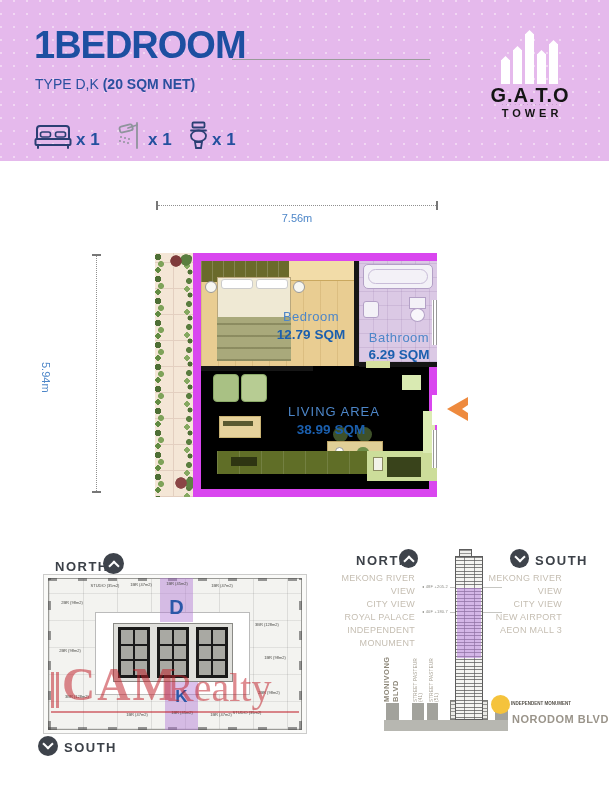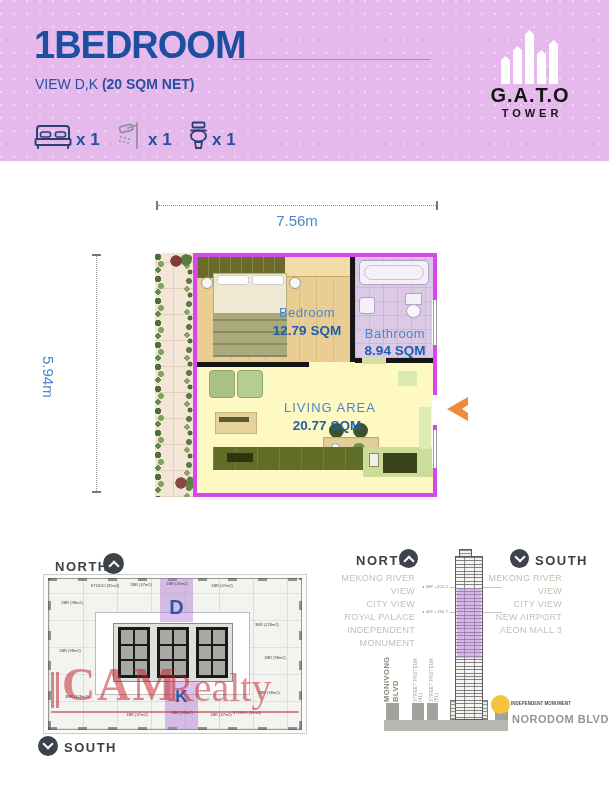--- a/index.html
+++ b/index.html
@@ -21,29 +21,29 @@
   .count { font-size:17px; font-weight:800; color:#24509e; }
   .logo-name { font-size:20px; font-weight:800; color:#141414; letter-spacing:1px; text-align:center; }
   .logo-tagline { font-size:3.5px; color:#333; text-align:center; letter-spacing:1px; }
   .logo-sub { font-size:11px; font-weight:800; color:#141414; letter-spacing:4px; text-align:center; }
   .bldg-row { display:flex; align-items:flex-end; gap:3px; }
   .bldg { position:relative; width:9px; background:#fff; }
   .bldg::before { content:""; position:absolute; left:0; top:-4.5px; width:9px; height:9px;
                   background:#fff; transform:rotate(45deg) scale(.72); }
 
   
-  .dim-label { font-size:15px; font-weight:500; color:#4d86c8; text-align:center; }
+  .dim-label { font-size:11px; font-weight:500; color:#4d86c8; text-align:center; }
   .vt { writing-mode:vertical-rl; }
   .vt-up { writing-mode:vertical-rl; transform:rotate(180deg); }
   .dotline-h { border-top:1px dotted #8f8f8f; }
   .dotline-v { border-left:1px dotted #8f8f8f; }
   .tick { background:#777; }
 
   
-  .unit { border:4px solid #d946ef; background:#fef9c3; }
+  .unit { border:8px solid #d946ef; background:#000000; }
   .room-label { font-size:13px; color:#4d86c8; text-align:center; letter-spacing:.5px; }
   .room-area  { font-size:13.5px; font-weight:800; color:#1b5fae; text-align:center; }
   .wall { background:#161616; }
   .balcony-label { font-size:12px; font-weight:800; color:#2e6cb8; letter-spacing:1.5px; text-align:center; line-height:15px; }
 
   
   .plate { background:#f3f3f0; border:1px solid #9a9a96;
            background-image:
              repeating-linear-gradient(90deg, rgba(100,100,100,.16) 0 1px, transparent 1px 34px),
              repeating-linear-gradient(0deg,  rgba(100,100,100,.13) 0 1px, transparent 1px 27px); }
@@ -78,21 +78,21 @@
   .landmark-txt { font-size:4.5px; font-weight:700; color:#55514a; }
 </style>
 </head>
 <body>
 
 <div class="page">
 
   <div class="header">
     <div class="abs title" style="left:34px; top:24px;">1BEDROOM</div>
     <div class="abs title-rule" style="left:232px; top:59px; width:198px;"></div>
-    <div class="abs type-line" style="left:35px; top:76px;"><span>VIEW D,K </span><b>(20 SQM NET)</b></div>
+    <div class="abs type-line" style="left:35px; top:76px;"><span>TYPE D,K </span><b>(20 SQM NET)</b></div>
 
     <span class="abs" style="left:34px; top:124px;">
       <svg width="38" height="25" viewBox="0 0 38 25" fill="none" stroke="#2b3f74" stroke-width="2" stroke-linecap="round">
         <path d="M3 15 V5 q0-3 3-3 h26 q3 0 3 3 v10"></path>
         <rect x="1.5" y="15" width="35" height="6" rx="1"></rect>
         <path d="M4 21 v3 M34 21 v3"></path>
         <rect x="6.5" y="8" width="10" height="5" rx="2" stroke-width="1.6"></rect>
         <rect x="21.5" y="8" width="10" height="5" rx="2" stroke-width="1.6"></rect>
       </svg>
     </span>
@@ -196,21 +196,21 @@
 
         <div class="abs" style="left:158px; top:0; width:78px; height:101px; background:#dbc9e5;
              background-image:repeating-linear-gradient(90deg, rgba(150,120,170,.2) 0 1px, transparent 1px 14px),
                               repeating-linear-gradient(0deg, rgba(150,120,170,.2) 0 1px, transparent 1px 14px);"></div>
         <div class="abs" style="left:162px; top:3px; width:70px; height:25px; background:#f3f1f7; border:1.5px solid #b3a0c6; border-radius:5px;"></div>
         <div class="abs" style="left:167px; top:8px; width:60px; height:15px; border:1px solid #c8bcd8; border-radius:8px;"></div>
         <div class="abs" style="left:162px; top:40px; width:16px; height:17px; background:#f3f1f7; border:1px solid #b3a0c6; border-radius:3px;"></div>
         <div class="abs" style="left:208px; top:36px; width:17px; height:12px; background:#f3f1f7; border:1px solid #b3a0c6;"></div>
         <div class="abs" style="left:209px; top:47px; width:15px; height:14px; background:#f8f6fb; border:1px solid #b3a0c6; border-radius:50%;"></div>
         <div class="abs room-label" style="left:160px; top:69px; width:76px;">Bathroom</div>
-        <div class="abs room-area" style="left:160px; top:86px; width:76px;">8.94 SQM</div>
+        <div class="abs room-area" style="left:160px; top:86px; width:76px;">6.29 SQM</div>
 
         <div class="abs wall" style="left:0; top:105px; width:112px; height:5px;"></div>
         <div class="abs wall" style="left:158px; top:101px; width:78px; height:5px;"></div>
         <div class="abs" style="left:165px; top:100px; width:24px; height:7px; background:#d5e0a0;"></div>
 
         <div class="abs" style="left:12px; top:113px; width:26px; height:28px; background:#a9c184; border:1px solid #8aa968; border-radius:4px;"></div>
         <div class="abs" style="left:40px; top:113px; width:26px; height:28px; background:#b7cc93; border:1px solid #8aa968; border-radius:4px;"></div>
         <div class="abs" style="left:18px; top:155px; width:42px; height:22px; background:#e6d29c; border:1px solid #c9b273;"></div>
         <div class="abs" style="left:22px; top:160px; width:30px; height:5px; background:#5a5a30;"></div>
         <div class="abs" style="left:132px; top:166px; width:15px; height:15px; background:#3e512a; border-radius:50%;"></div>
@@ -220,21 +220,21 @@
         <div class="abs" style="left:156px; top:186px; width:12px; height:10px; background:#6f8f4a; border-radius:50%;"></div>
         <div class="abs" style="left:16px; top:190px; width:150px; height:23px; background:#606e27;
              background-image:repeating-linear-gradient(90deg, rgba(255,255,255,.12) 0 1px, transparent 1px 22px);"></div>
         <div class="abs" style="left:30px; top:196px; width:26px; height:9px; background:#2e3512;"></div>
         <div class="abs" style="left:166px; top:190px; width:70px; height:30px; background:#ccdd9a;"></div>
         <div class="abs" style="left:186px; top:196px; width:34px; height:20px; background:#39431b;"></div>
         <div class="abs" style="left:172px; top:196px; width:10px; height:14px; background:#f2f2e8; border:1px solid #8a8a60;"></div>
         <div class="abs" style="left:201px; top:114px; width:19px; height:15px; background:#d9eab2;"></div>
         <div class="abs" style="left:222px; top:150px; width:12px; height:42px; background:#dcecb4;"></div>
         <div class="abs room-label" style="left:73px; top:143px; width:120px; letter-spacing:1px;">LIVING AREA</div>
-        <div class="abs room-area" style="left:70px; top:161px; width:120px;">20.77 SQM</div>
+        <div class="abs room-area" style="left:70px; top:161px; width:120px;">38.99 SQM</div>
       </div>
 
       <div class="abs" style="left:277px; top:47px; width:6px; height:45px;
            background:linear-gradient(90deg,#fff 0 1px,#999 1px 2px,#fff 2px 4px,#999 4px 5px,#fff 5px 6px);"></div>
       <div class="abs" style="left:277px; top:142px; width:6px; height:30px; background:#fff;"></div>
       <div class="abs" style="left:277px; top:177px; width:6px; height:38px;
            background:linear-gradient(90deg,#fff 0 1px,#999 1px 2px,#fff 2px 4px,#999 4px 5px,#fff 5px 6px);"></div>
     </div>
 
     <div class="abs" style="left:447px; top:397px; width:0; height:0; border-top:12px solid transparent; border-bottom:12px solid transparent; border-right:21px solid #ee8a3e;"></div>

